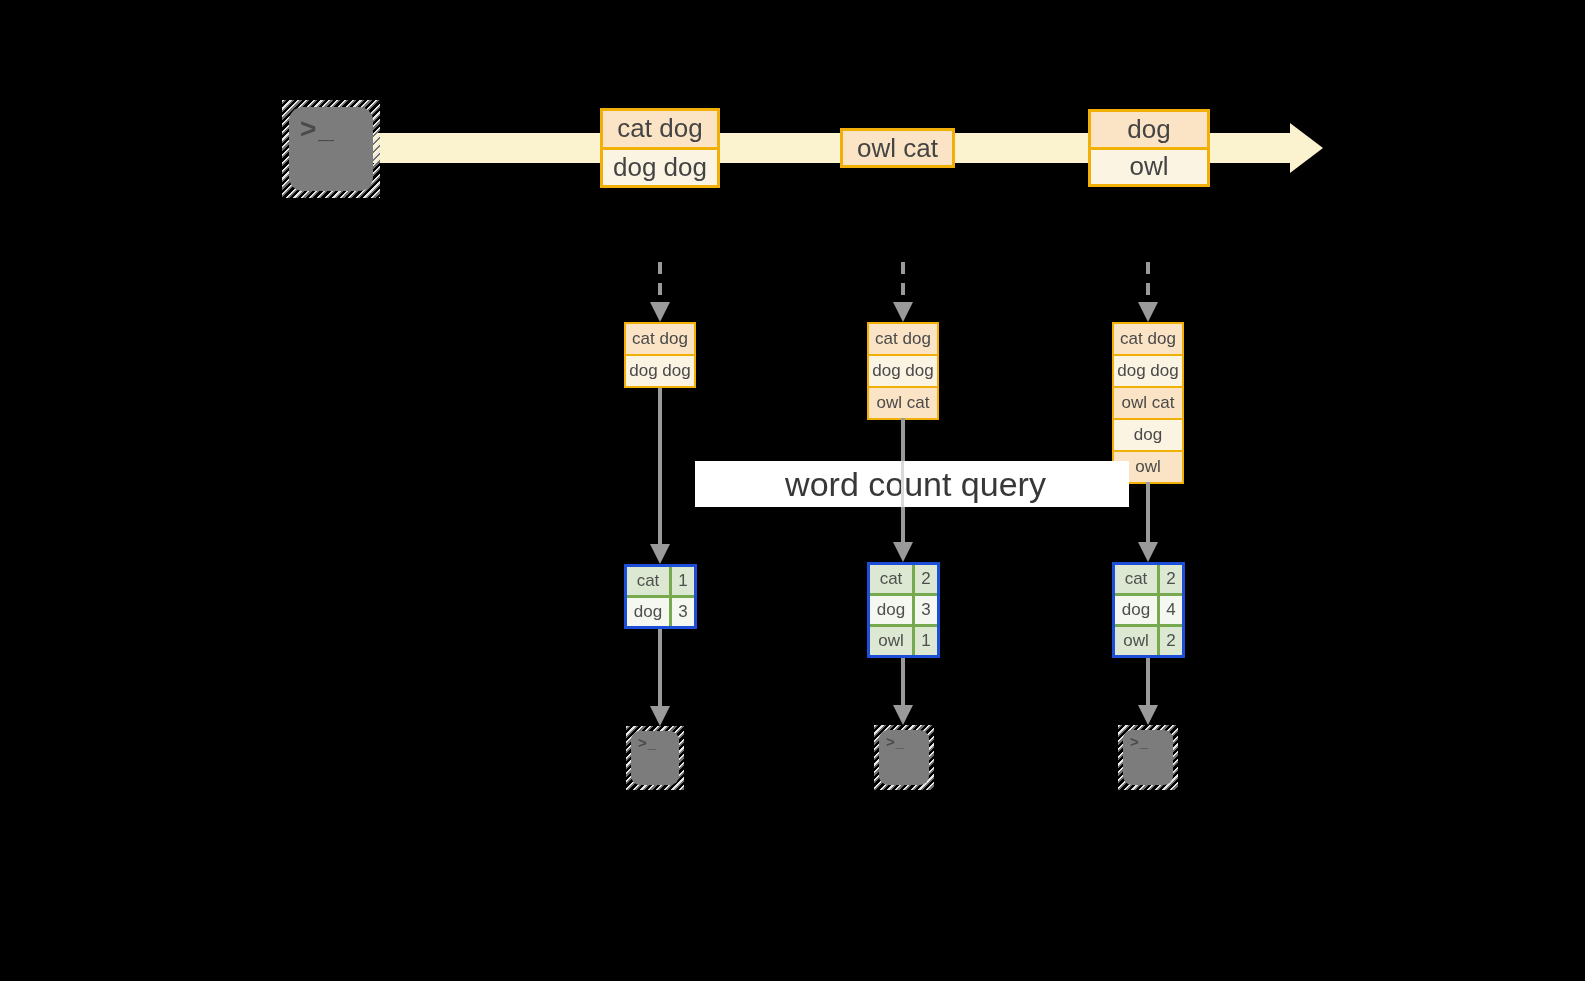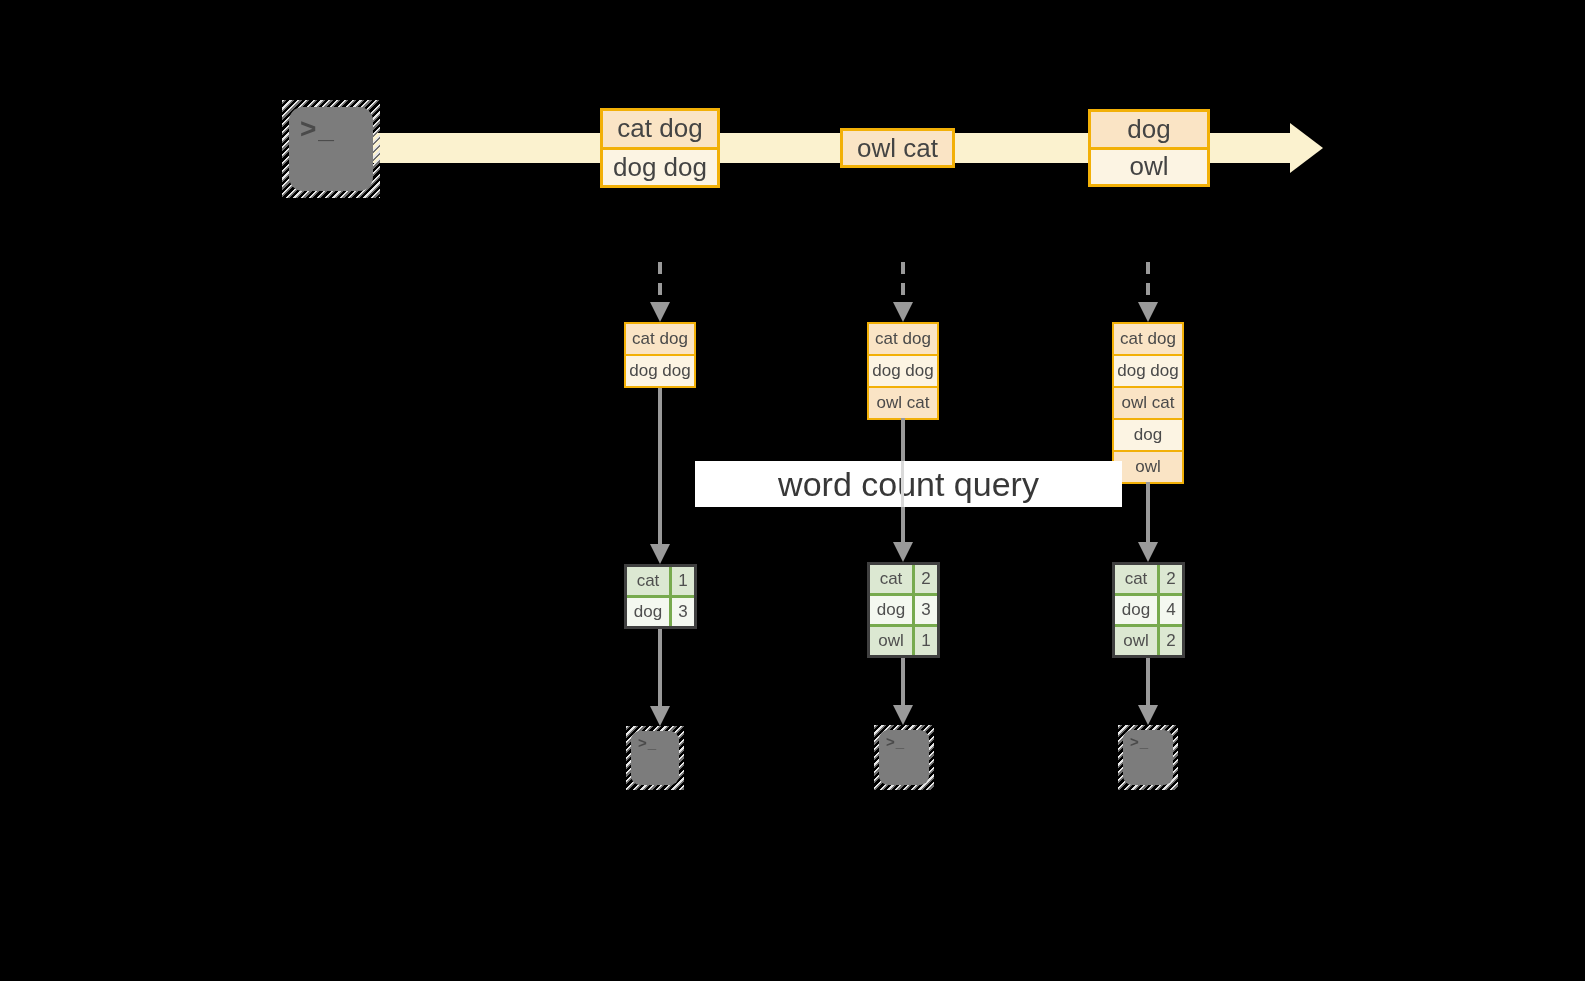--- a/index.html
+++ b/index.html
@@ -55,33 +55,33 @@
   .srow{
     height:30px;display:flex;align-items:center;justify-content:center;
     font-size:17px;color:#4a4a4a;background:#fae4c5;
   }
   .srow + .srow{border-top:2px solid #f2b007;}
   .srow:nth-child(even){background:#fcf4e3;}
 
   
   .wtable{
     position:absolute;display:grid;grid-template-columns:42px 22px;gap:3px;
-    background:#77aa4e;border:3px solid #404040;
+    background:#77aa4e;border:3px solid #1d4ed8;
   }
   .wcell{
     height:28px;display:flex;align-items:center;justify-content:center;
     font-size:17px;color:#4f4f4f;
   }
   .g1{background:#dce8d2;}
   .g2{background:#f4f8f0;}
 
   
   .band{
     position:absolute;background:#ffffff;
-    display:flex;align-items:center;justify-content:center;
+    display:flex;align-items:center;justify-content:center;padding-left:7px;
   }
   .band-label{font-size:34px;color:#383838;}
   .band-line{position:absolute;background:#d9d9d9;}
 </style>
 </head>
 <body>
 
 <div class="canvas">
 
   <div class="shaft-h" style="left:372px;top:133px;width:918px;height:30px"></div>

